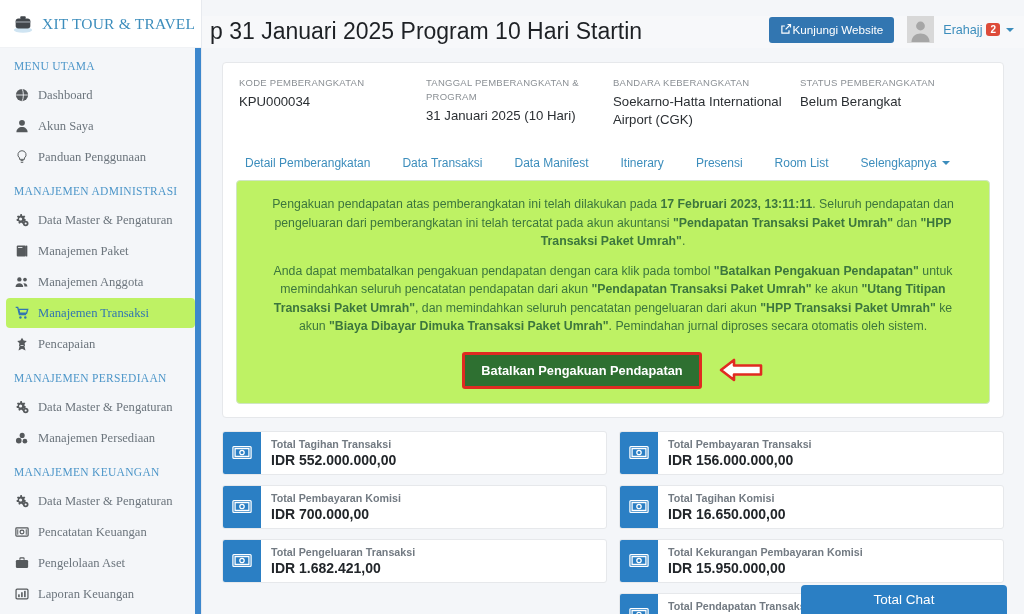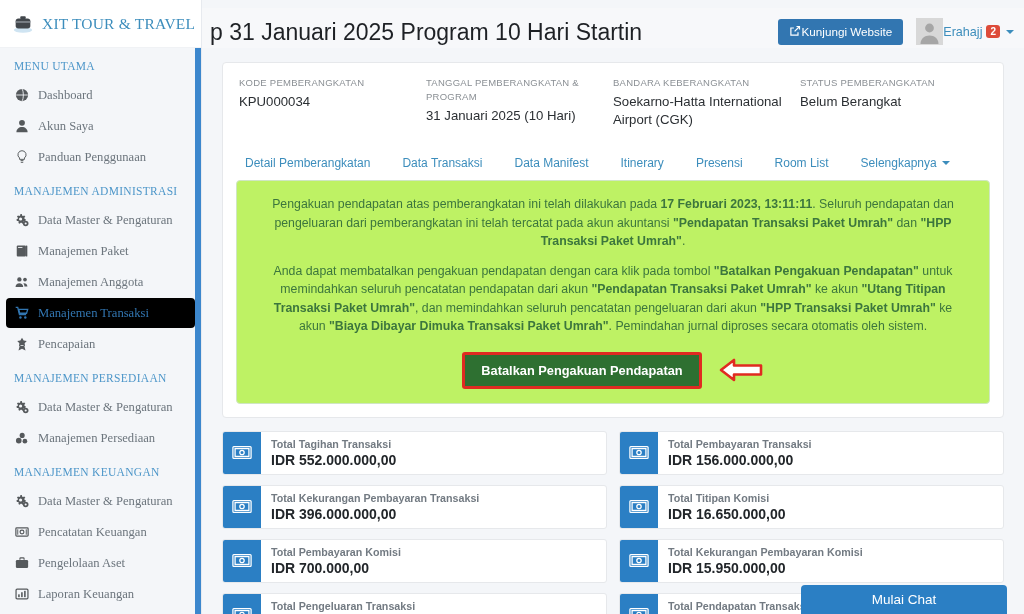--- a/index.html
+++ b/index.html
@@ -56,33 +56,33 @@
     font-size: 12.6px;
     white-space: nowrap;
     cursor: pointer;
   }
   .nav-item .nav-ico {
     width: 15px; flex: 0 0 15px;
     display: flex; align-items: center; justify-content: center;
     color: #55595c;
   }
   .nav-item .nav-ico svg { display: block; }
-  .nav-item.active { background: #000000; color: #3276b1; }
+  .nav-item.active { background: #bef264; color: #3276b1; }
   .nav-item.active .nav-ico { color: #3276b1; }
 
   
   #sb-track { position: absolute; left: 195px; top: 48px; width: 7px; height: 566px; background: #f4f6f9; }
   #sb-thumb { position: absolute; left: 195px; top: 48px; width: 7px; height: 566px; background: #3c87cd; border-radius: 0; }
 
   
   #topbar {
-    position: absolute; left: 202px; top: 8px;
+    position: absolute; left: 202px; top: 16px;
     width: 822px; height: 48px;
     background: #f7f8fa;
-    display: flex; align-items: center;
+    display: flex; align-items: flex-start;
     border-bottom: 1px solid #eceef1;
   }
   #page-title {
     font-size: 23px;
     color: #1e2125;
     white-space: nowrap;
     margin-left: 8px;
     overflow: hidden;
     flex: 1 1 auto;
     line-height: 30px;
@@ -93,21 +93,21 @@
     color: #fff;
     border: none;
     font-size: 11.7px;
     padding: 6px 11px;
     border-radius: 3px;
     display: flex; align-items: center; 
     cursor: pointer;
     white-space: nowrap;
   }
   #avatar { width: 27px; height: 27px; margin-left: 13px; background: #d8d8d8; display:block; }
-  #user-menu { display: flex; align-items: center; gap: 4px; cursor: pointer; }
+  #user-menu { display: flex; align-items: center; gap: 4px; margin-left: 9px; cursor: pointer; }
   #user-name { color: #3c8dbc; font-size: 12.6px; }
   #user-badge {
     background: #dd4b39; color: #fff;
     font-size: 10px; font-weight: bold;
     border-radius: 3px; padding: 1px 4px;
     line-height: 11px;
   }
   .caret { width:0;height:0;border-left:4px solid transparent;border-right:4px solid transparent;border-top:4px solid #3c8dbc;margin-left:2px; }
 
   
@@ -488,33 +488,20 @@
             </div>
             <div class="stat">
               <div class="stat-ico">
                 <svg viewBox="0 0 22 16" width="20" height="15" fill="none" stroke="#ffffff" stroke-width="1.4">
                   <rect x="1" y="1.6" width="20" height="12.8" rx="1"></rect>
                   <rect x="3.4" y="3.7" width="15.2" height="8.6"></rect>
                   <circle cx="11" cy="8" r="2.4"></circle>
                 </svg>
               </div>
               <div class="stat-body">
-                <div class="stat-label">Total Kekurangan Pembayaran Transaksi</div>
-                <div class="stat-value">IDR 396.000.000,00</div>
-              </div>
-            </div>
-            <div class="stat">
-              <div class="stat-ico">
-                <svg viewBox="0 0 22 16" width="20" height="15" fill="none" stroke="#ffffff" stroke-width="1.4">
-                  <rect x="1" y="1.6" width="20" height="12.8" rx="1"></rect>
-                  <rect x="3.4" y="3.7" width="15.2" height="8.6"></rect>
-                  <circle cx="11" cy="8" r="2.4"></circle>
-                </svg>
-              </div>
-              <div class="stat-body">
                 <div class="stat-label">Total Pembayaran Komisi</div>
                 <div class="stat-value">IDR 700.000,00</div>
               </div>
             </div>
             <div class="stat">
               <div class="stat-ico">
                 <svg viewBox="0 0 22 16" width="20" height="15" fill="none" stroke="#ffffff" stroke-width="1.4">
                   <rect x="1" y="1.6" width="20" height="12.8" rx="1"></rect>
                   <rect x="3.4" y="3.7" width="15.2" height="8.6"></rect>
                   <circle cx="11" cy="8" r="2.4"></circle>
@@ -542,21 +529,21 @@
             </div>
             <div class="stat">
               <div class="stat-ico">
                 <svg viewBox="0 0 22 16" width="20" height="15" fill="none" stroke="#ffffff" stroke-width="1.4">
                   <rect x="1" y="1.6" width="20" height="12.8" rx="1"></rect>
                   <rect x="3.4" y="3.7" width="15.2" height="8.6"></rect>
                   <circle cx="11" cy="8" r="2.4"></circle>
                 </svg>
               </div>
               <div class="stat-body">
-                <div class="stat-label">Total Titipan Komisi</div>
+                <div class="stat-label">Total Tagihan Komisi</div>
                 <div class="stat-value">IDR 16.650.000,00</div>
               </div>
             </div>
             <div class="stat">
               <div class="stat-ico">
                 <svg viewBox="0 0 22 16" width="20" height="15" fill="none" stroke="#ffffff" stroke-width="1.4">
                   <rect x="1" y="1.6" width="20" height="12.8" rx="1"></rect>
                   <rect x="3.4" y="3.7" width="15.2" height="8.6"></rect>
                   <circle cx="11" cy="8" r="2.4"></circle>
                 </svg>
@@ -580,16 +567,16 @@
               </div>
             </div>
           </div>
       </section>
 
     </div>
 
   </main>
 
   <div id="chat-widget">
-    <span>Mulai Chat</span>
+    <span>Total Chat</span>
   </div>
 
 </div>
 
 </body></html>

